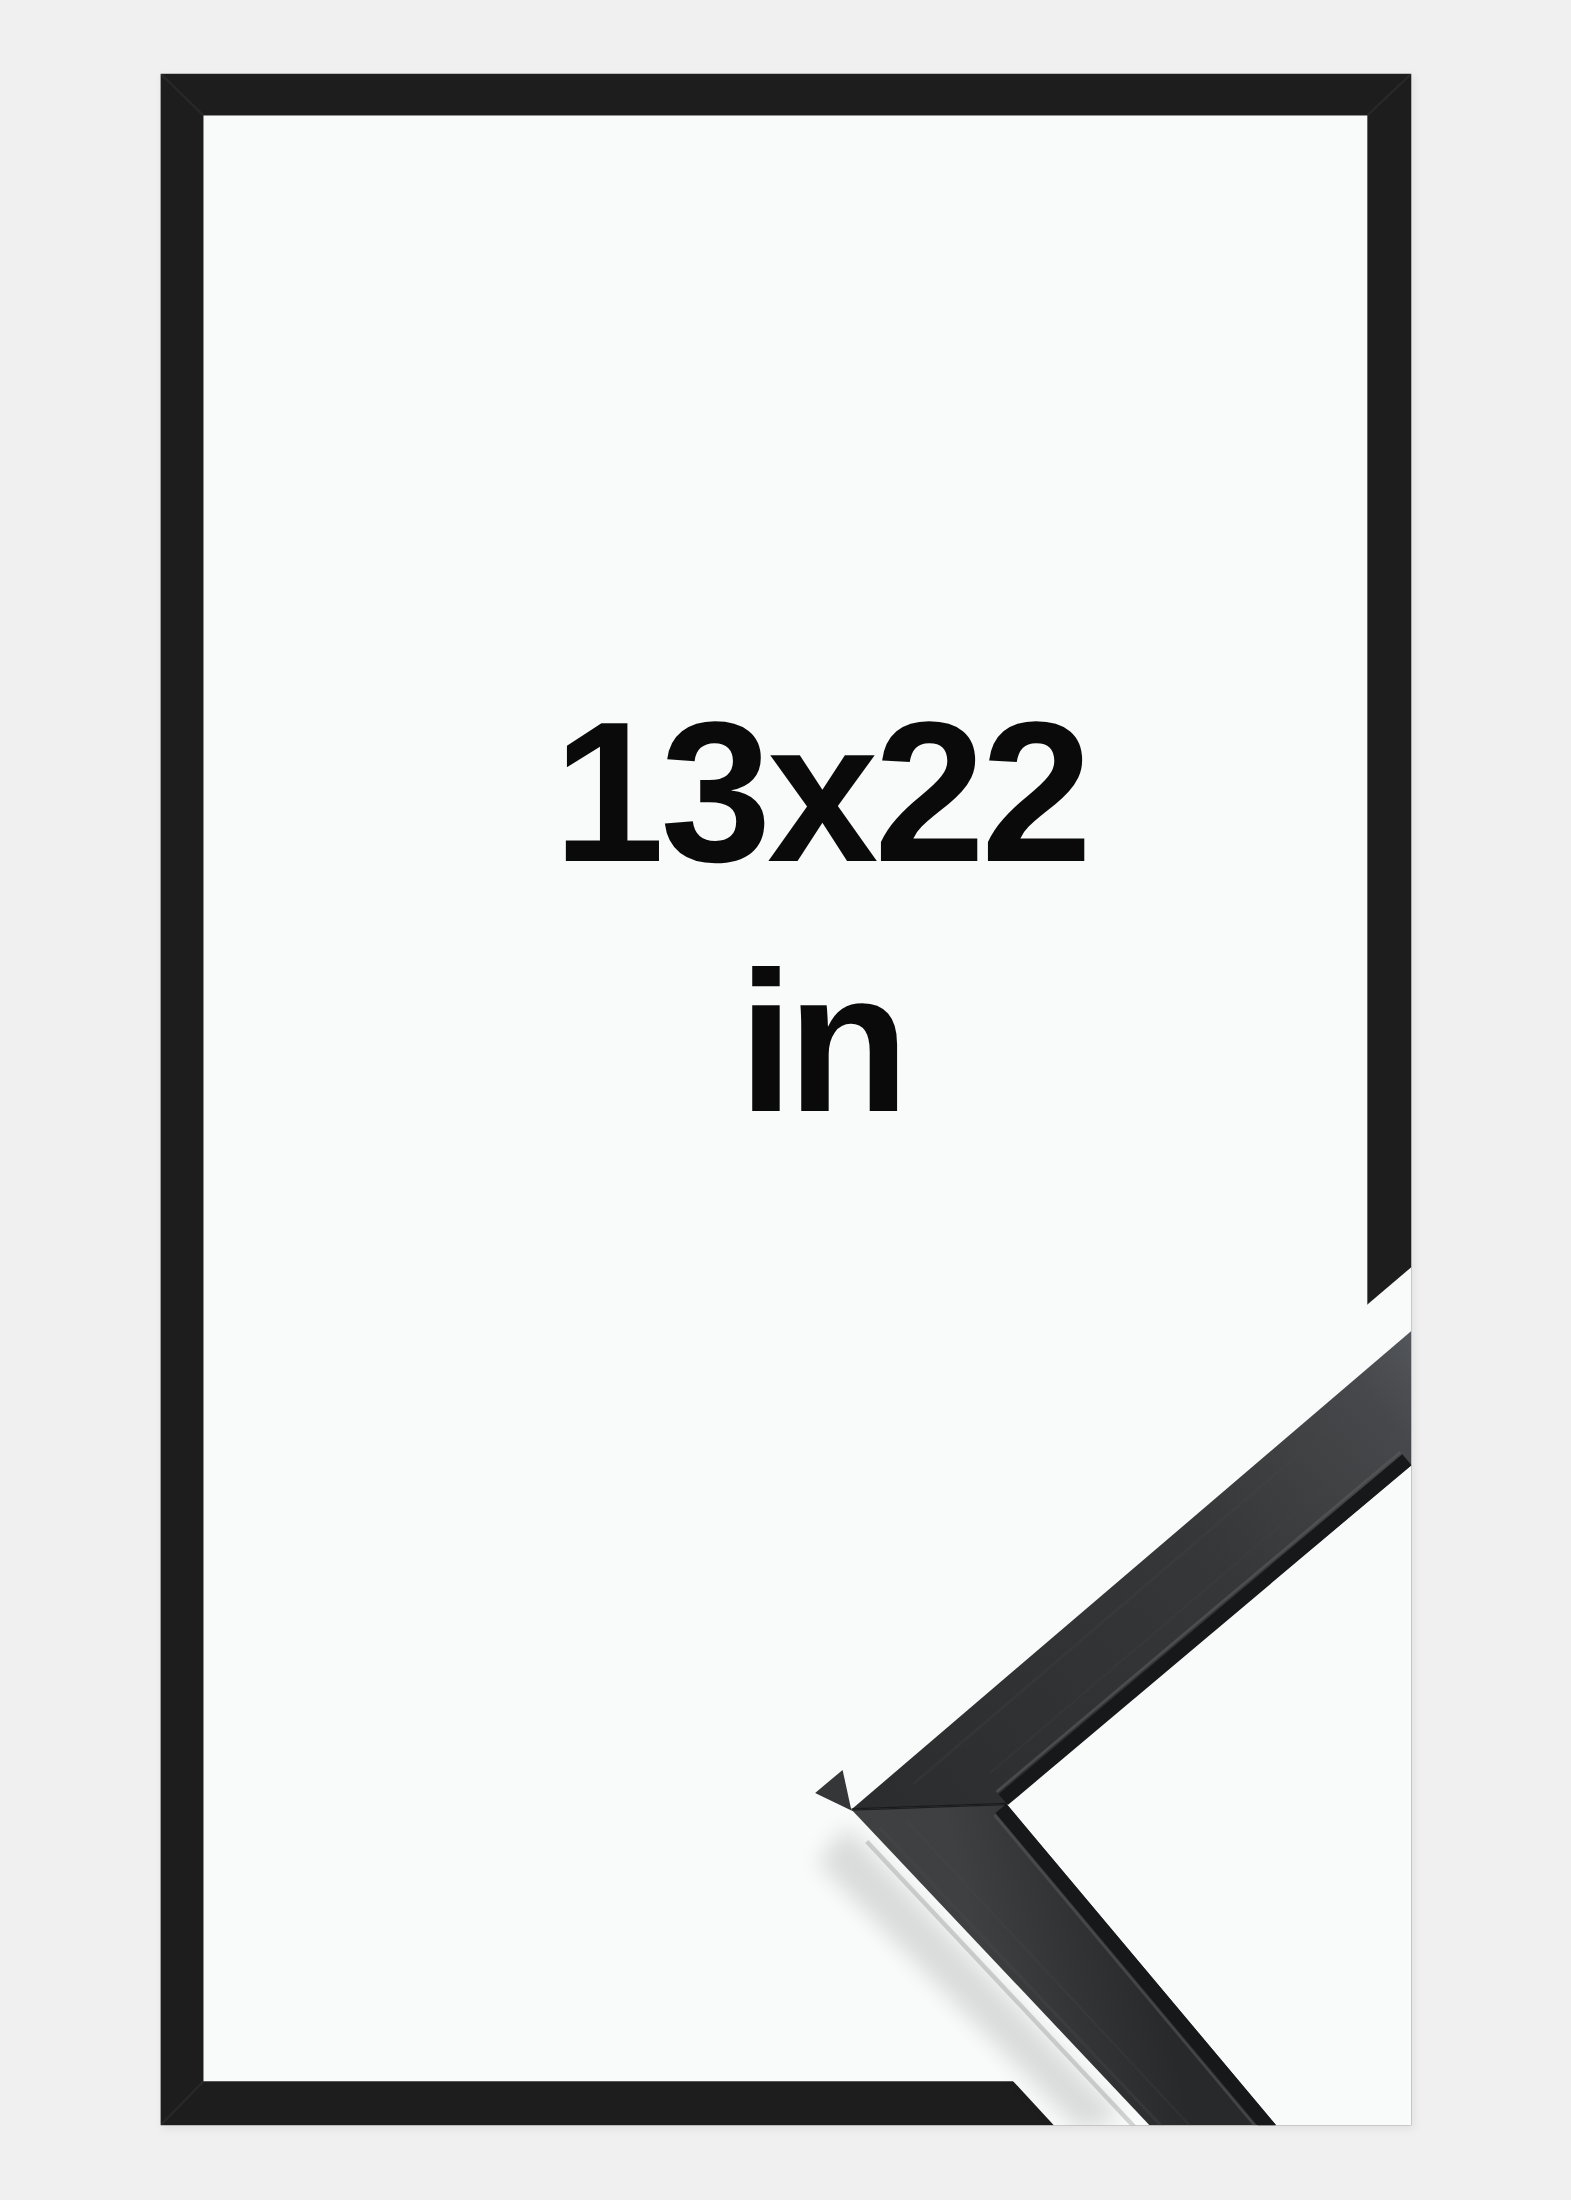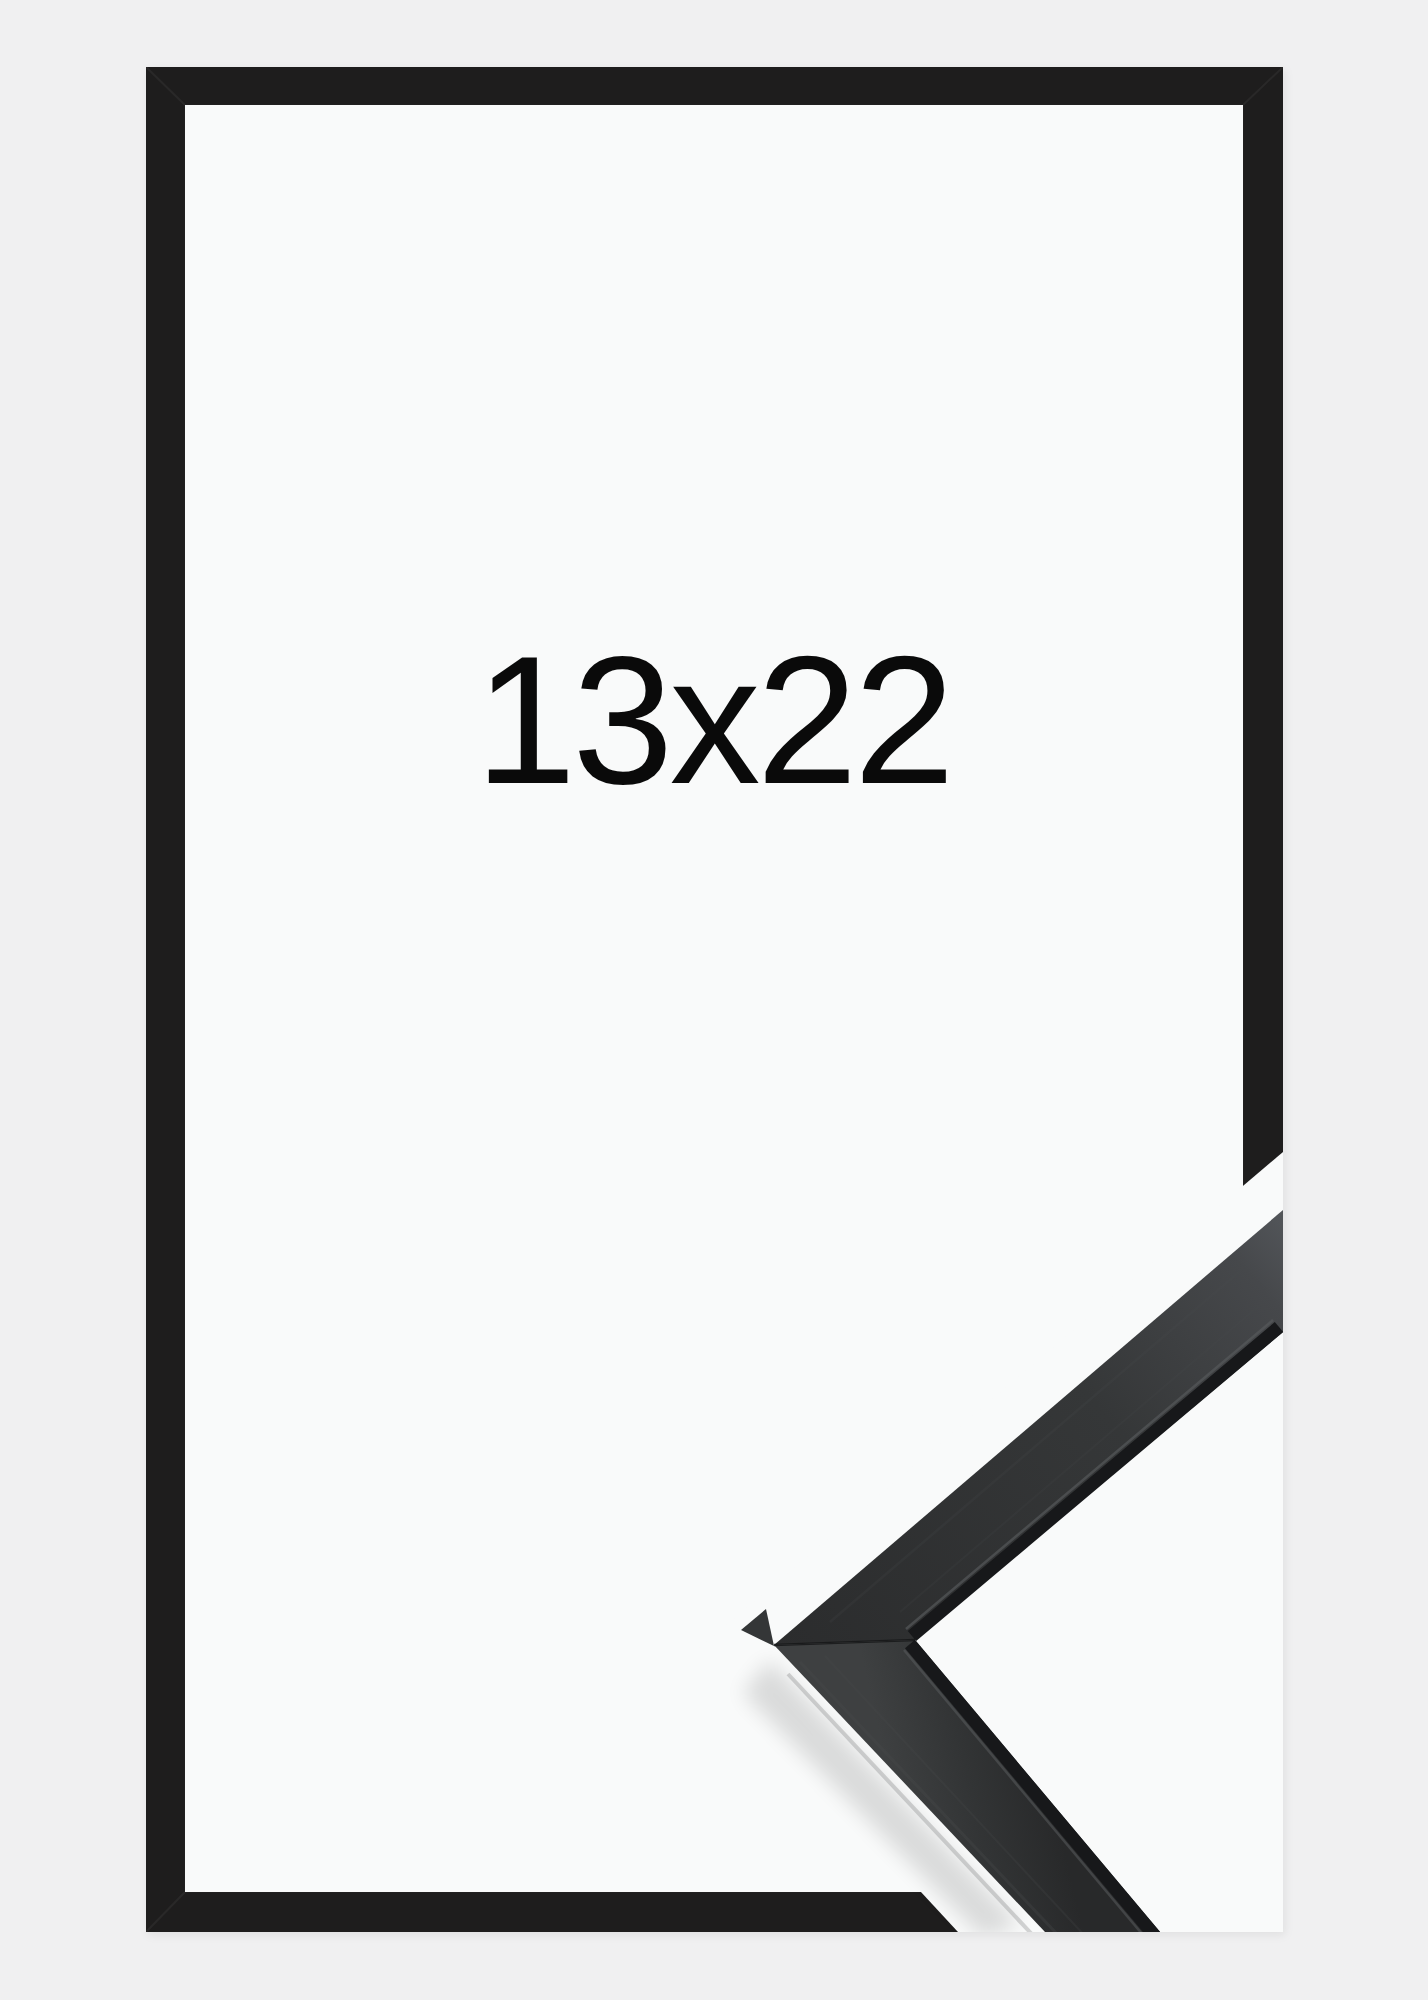--- a/index.html
+++ b/index.html
@@ -13,25 +13,26 @@
     position:relative;width:1428px;height:2000px;
     background:var(--background,#f0f0f1);
   }
   .canvas svg{position:absolute;left:0;top:0;}
   .frame-opening-rect{fill:var(--opening,#f9fafa);}
   .frame-border-path{fill:var(--frame,#1e1d1d);}
   .gap-poly{fill:var(--opening,#f9fafa);}
   .size-label,.unit-label{
     position:absolute;
     transform:translateX(-50%);
-    font-weight:normal;
+    font-weight:bold;
     color:var(--text,#0a0a0a);
     font-size:182px;
     line-height:182px;
     white-space:nowrap;
+    margin-left:33px;
   }
   .size-label{left:713px;top:629px;letter-spacing:-4px;}
   .unit-label{left:713px;top:856px;letter-spacing:-6px;}
 </style>
 </head>
 <body>
 
 <div class="canvas">
 
   <svg width="1428" height="2000" viewBox="0 0 1428 2000">
@@ -98,14 +99,15 @@
         <line x1="800" y1="1662" x2="1075" y2="1953" stroke-width="3" opacity="0.30"></line>
         <line x1="825" y1="1656" x2="1098" y2="1950" stroke-width="2" opacity="0.22"></line>
         <line x1="788" y1="1674" x2="1042" y2="1945" stroke-width="4" opacity="0.22"></line>
       </g>
 
       <line x1="774" y1="1645" x2="915" y2="1640" stroke="#151617" stroke-width="2.5" opacity="0.8"></line>
     </g>
   </svg>
 
   <div class="size-label">13x22</div>
+  <div class="unit-label">in</div>
 
 </div>
 
 </body></html>

